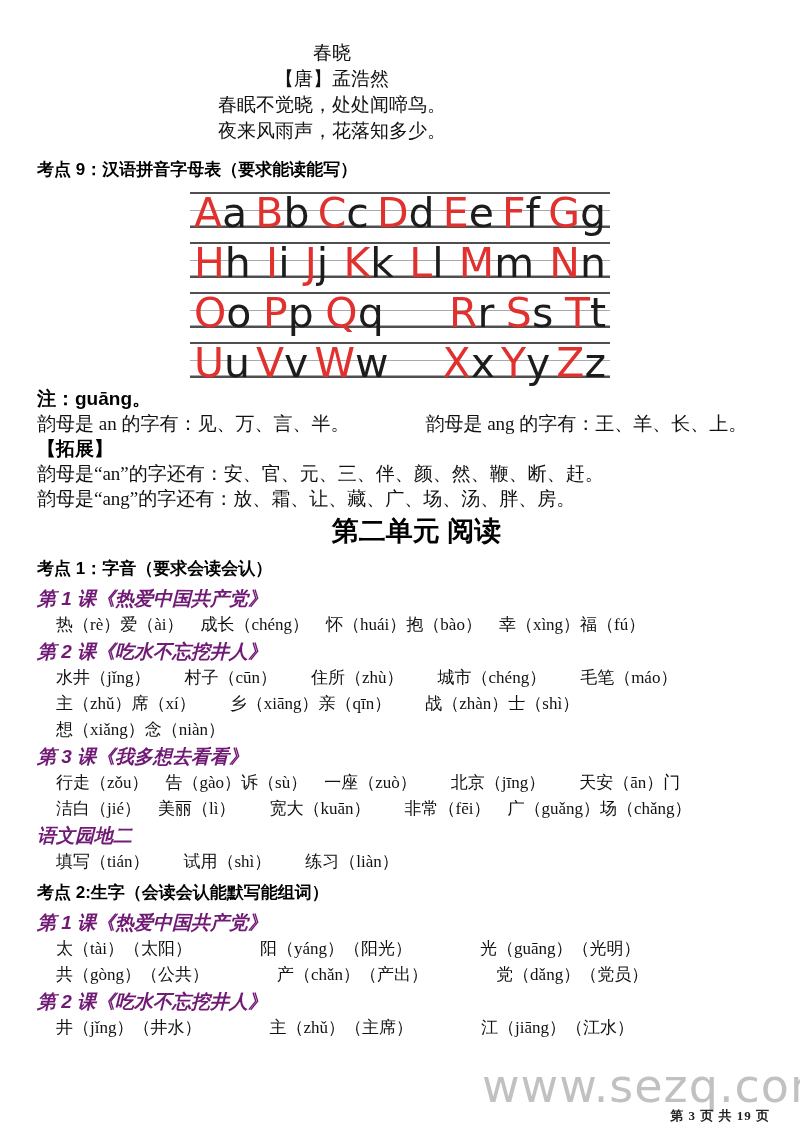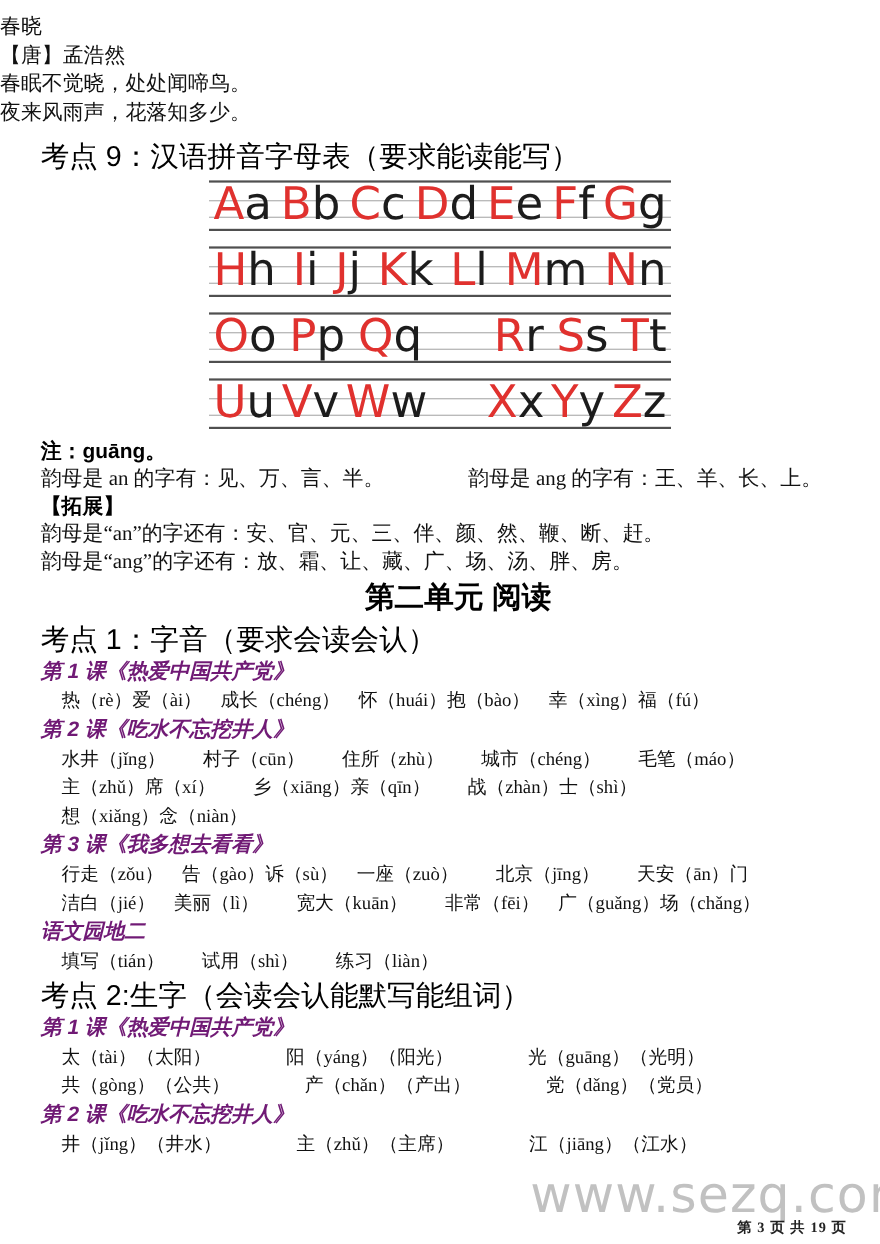--- a/index.html
+++ b/index.html
@@ -3,44 +3,44 @@
 <meta charset="utf-8">
 <style>
   :root{ --cap-color:#e0312e; --low-color:#1c1c1c; }
   html,body{margin:0;padding:0;background:#ffffff;}
   .page{
     width:800px;height:1131px;position:relative;overflow:hidden;
     margin:0 auto;background:#ffffff;color:#111;
     font-family:"Liberation Serif","DejaVu Serif",serif;
   }
   
-  .poem{margin:12px 0 0 0;width:664px;font-size:19px;line-height:26px;}
+  .poem{margin:40px 0 0 0;width:664px;text-align:center;font-size:19px;line-height:26px;}
   
   .sec-heading{
-    font-family:"Liberation Sans","DejaVu Sans",sans-serif;font-weight:400;
-    font-size:26px;line-height:28px;margin:12px 0 0 37px;color:#000;
+    font-family:"Liberation Sans","DejaVu Sans",sans-serif;font-weight:700;
+    font-size:17px;line-height:28px;margin:12px 0 0 37px;color:#000;
   }
   .unit-title{
     font-family:"Liberation Sans","DejaVu Sans",sans-serif;font-weight:700;
     font-size:27px;line-height:36px;text-align:center;margin:2px 0 0 0;color:#000;padding-left:33px;
   }
   .lesson-title{
     font-family:"Liberation Sans","DejaVu Sans",sans-serif;font-weight:700;
     font-size:19px;line-height:27px;margin:0 0 0 37px;color:#701a75;font-style:italic;
   }
   .note-bold{
     font-family:"Liberation Sans","DejaVu Sans",sans-serif;font-weight:700;
     font-size:19px;line-height:25px;margin:0 0 0 37px;color:#000;
   }
   .body-line{font-size:19px;line-height:25px;margin:0 0 0 37px;white-space:pre-wrap;}
   .vocab-line{font-size:17px;line-height:26px;margin:0 0 0 56px;white-space:pre-wrap;}
   
   .alphabet-chart{width:420px;margin:8px auto 8px auto;display:flex;flex-direction:column;gap:14px;}
   .staff{
-    position:relative;height:46px;box-sizing:border-box;
+    position:relative;height:36px;box-sizing:border-box;
     border-top:2px solid #4f4f4f;border-bottom:2px solid #4f4f4f;
   }
   .guide{position:absolute;left:0;right:0;height:1px;background:#aaaaaa;}
   .g1{top:16px;} .g2{top:31px;}
   .letters{
     position:absolute;left:4px;right:4px;top:0;bottom:0;
     display:flex;justify-content:space-between;align-items:flex-start;
   }
   .pair{
     font-family:"DejaVu Sans","Liberation Sans",sans-serif;

